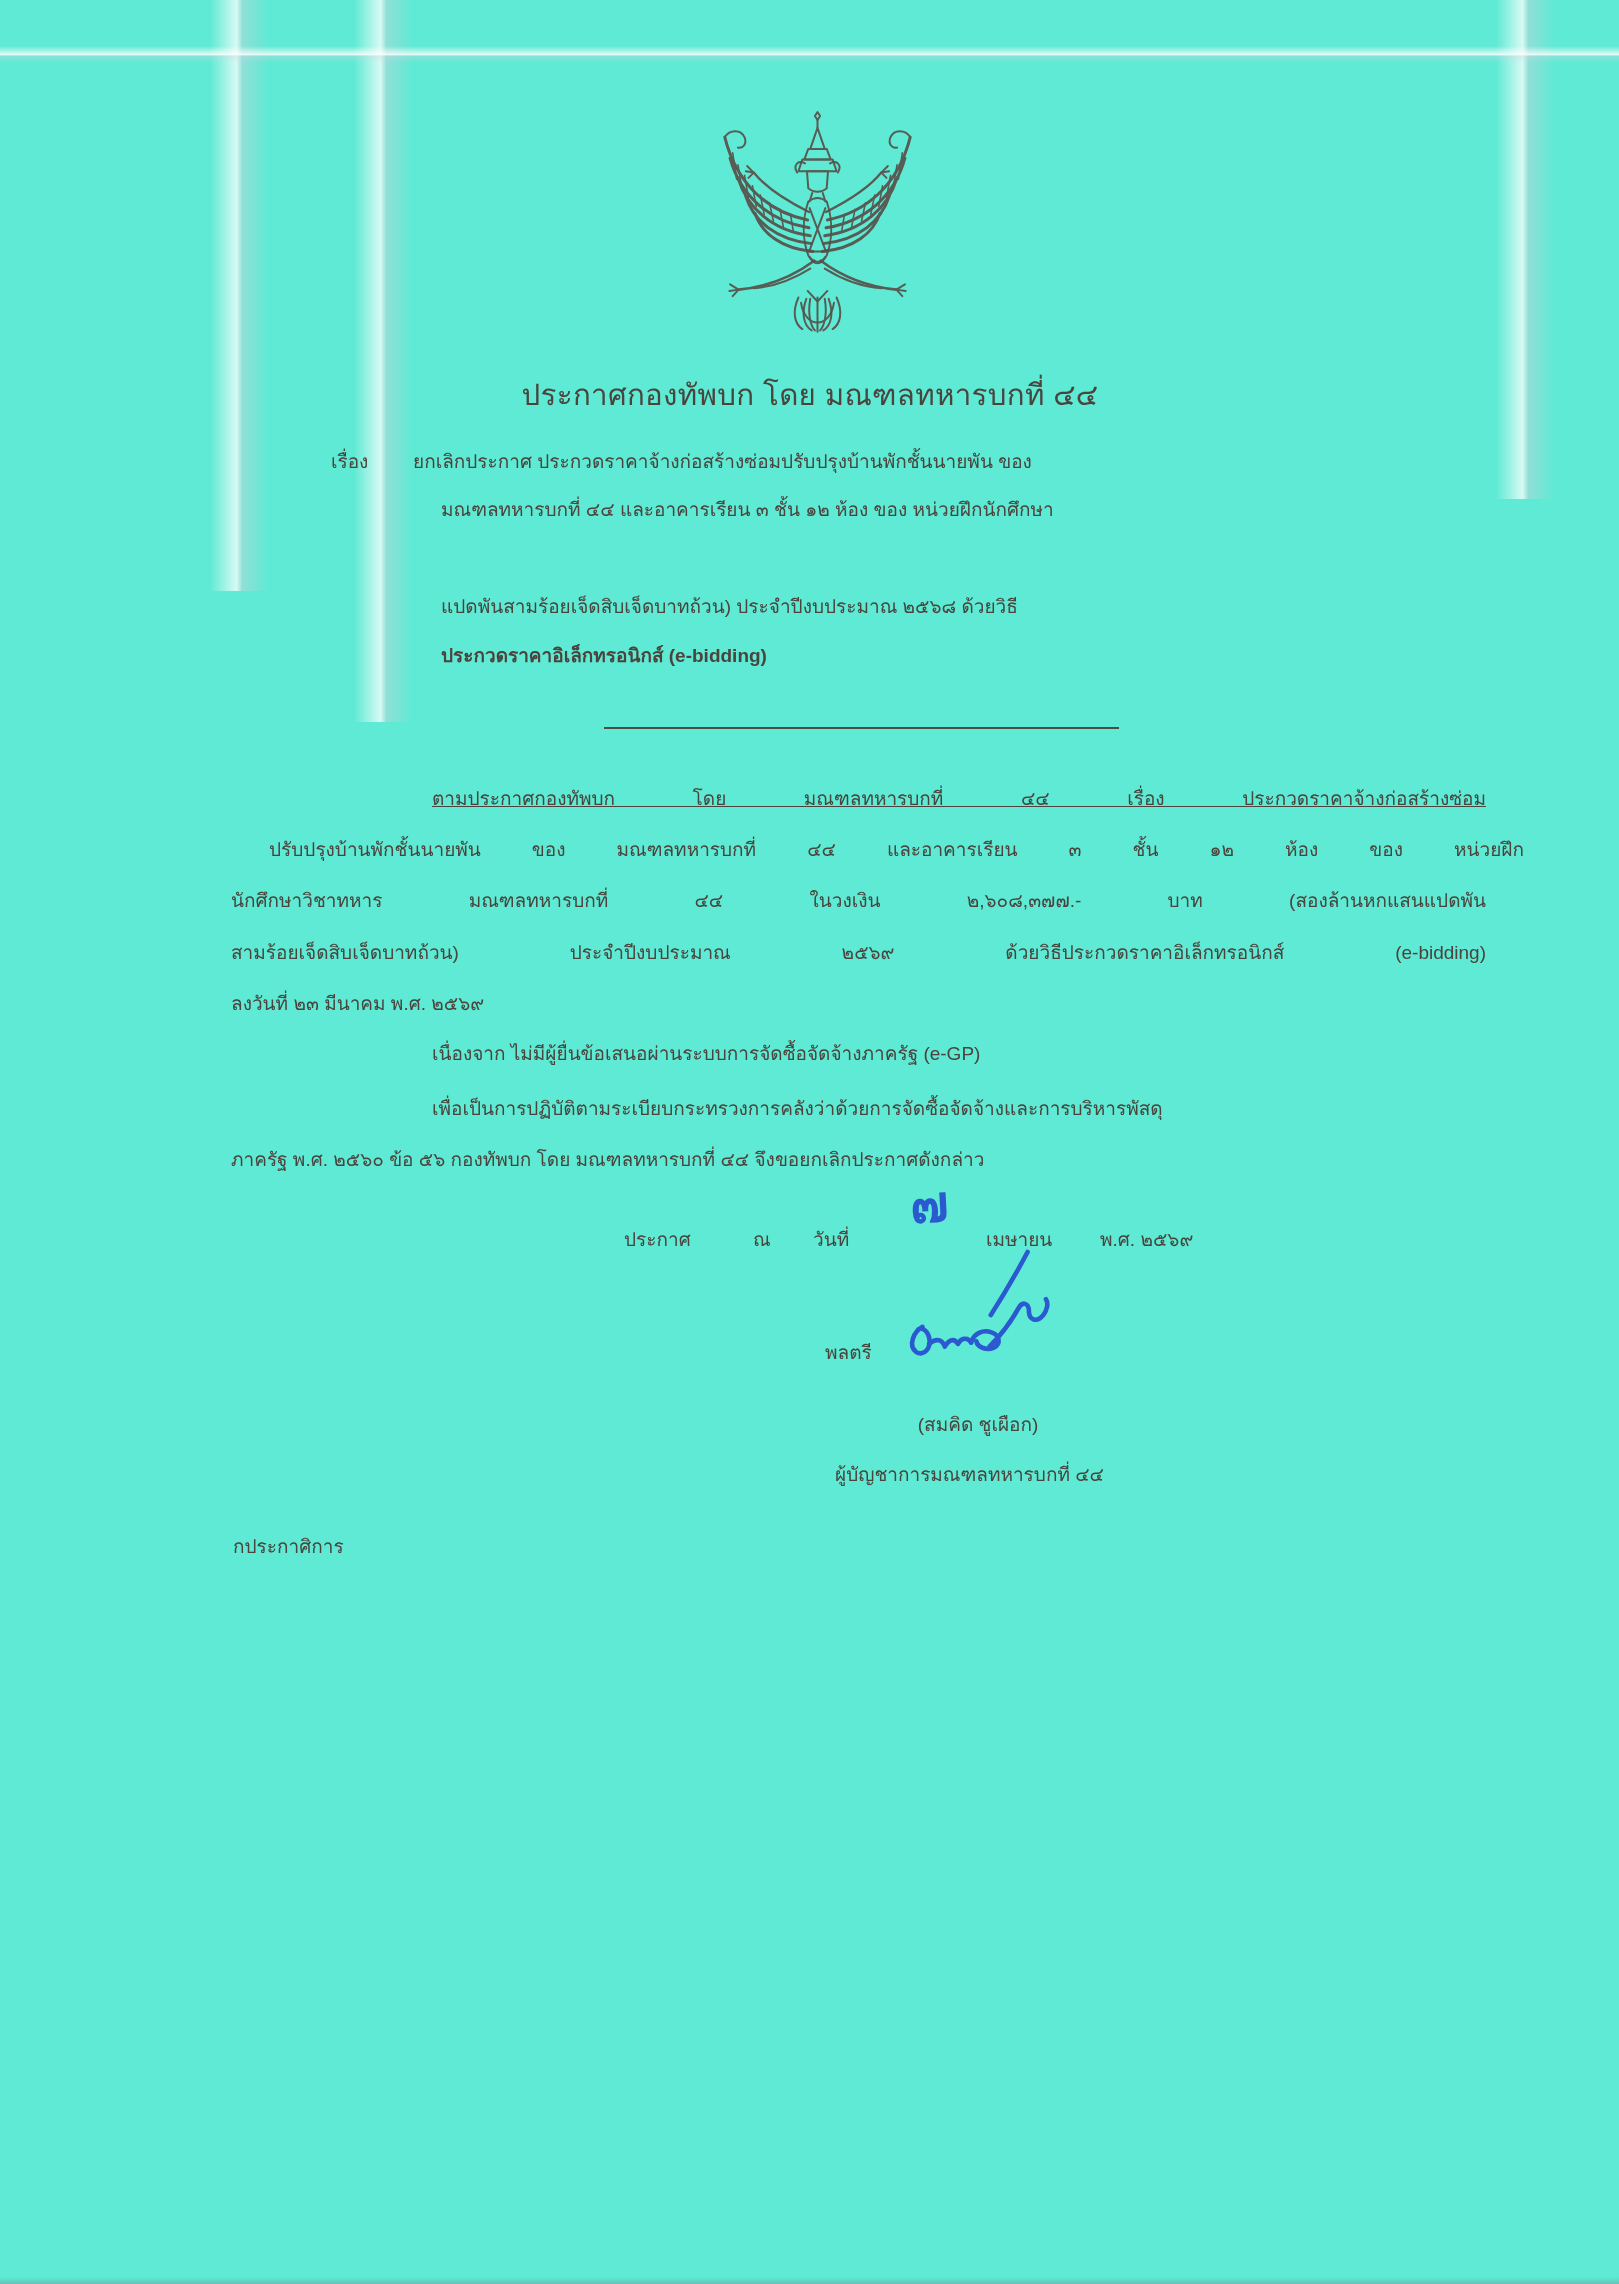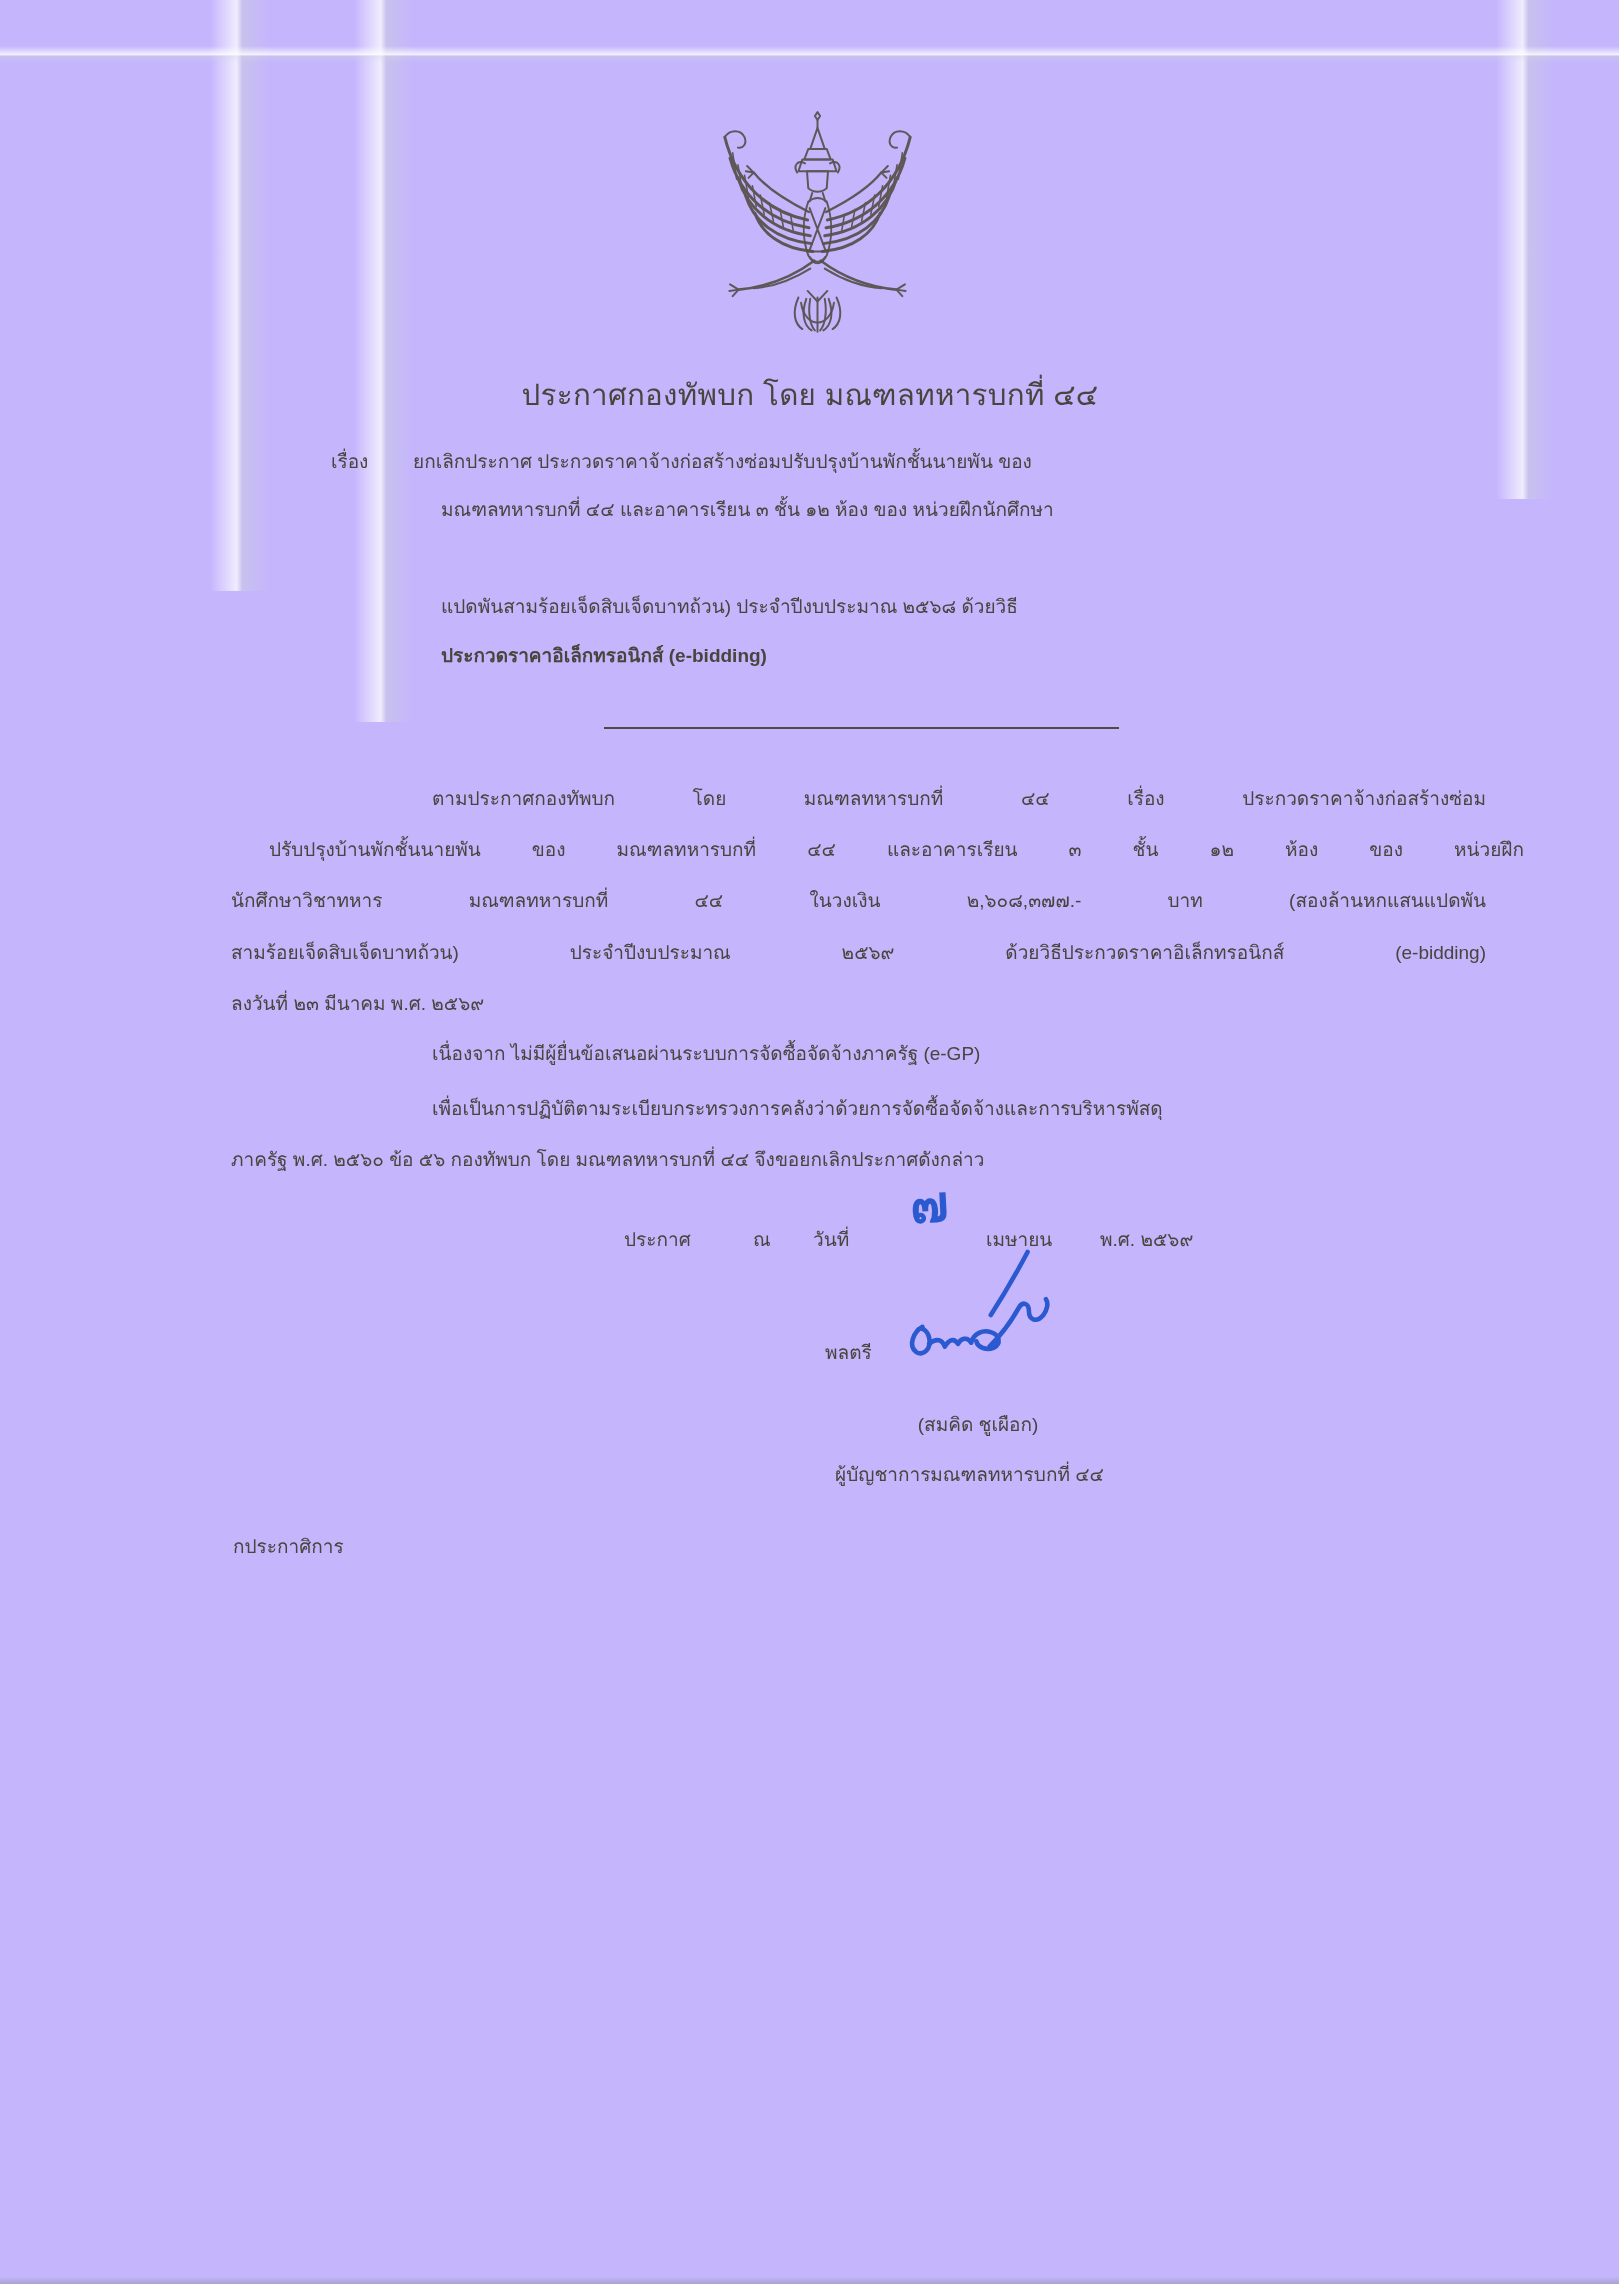--- a/index.html
+++ b/index.html
@@ -1,19 +1,19 @@
 <!DOCTYPE html>
 <html lang="th" style="font-size:10.5px"><head>
 <meta charset="utf-8">
 <style>
   html,body{margin:0;padding:0;background:#d8dadf;}
   .page{
     position:relative;
     width:1620px;height:2284px;
-    background:#c4b5fd;
+    background:#5eead4;
     font-family:"Liberation Sans","DejaVu Sans",sans-serif;
     color:#4a443d;
     overflow:hidden;
   }
   
   .crease-v{position:absolute;top:0;width:59px;height:591px;
     background:linear-gradient(90deg,rgba(255,255,255,0) 0%,rgba(255,255,255,.75) 45%,rgba(205,209,218,.45) 55%,rgba(255,255,255,0) 100%);
     pointer-events:none;}
   .crease-h{position:absolute;left:0;width:100%;height:17px;
     background:linear-gradient(180deg,rgba(255,255,255,0),rgba(255,255,255,.8) 50%,rgba(209,213,221,.35) 60%,rgba(255,255,255,0));
@@ -99,21 +99,21 @@
   <div class="txt title center" style="left:0;top:373px;width:1620px;">ประกาศกองทัพบก โดย มณฑลทหารบกที่ ๔๔</div>
 
   <div class="txt" style="left:331px;top:448px;">เรื่อง</div>
   <div class="txt" style="left:413px;top:448px;">ยกเลิกประกาศ ประกวดราคาจ้างก่อสร้างซ่อมปรับปรุงบ้านพักชั้นนายพัน ของ</div>
   <div class="txt" style="left:441px;top:496px;">มณฑลทหารบกที่ ๔๔ และอาคารเรียน ๓ ชั้น ๑๒ ห้อง ของ หน่วยฝึกนักศึกษา</div>
   <div class="txt" style="left:441px;top:593px;">แปดพันสามร้อยเจ็ดสิบเจ็ดบาทถ้วน) ประจำปีงบประมาณ ๒๕๖๘ ด้วยวิธี</div>
   <div class="txt" style="left:441px;top:642px;font-weight:bold;">ประกวดราคาอิเล็กทรอนิกส์ (e-bidding)</div>
 
   <div class="divider" style="left:604px;top:727px;width:515px;"></div>
 
-  <div class="txt fill" style="left:432px;top:785px;width:1054px;">ตามประกาศกองทัพบก โดย มณฑลทหารบกที่ ๔๔  เรื่อง ประกวดราคาจ้างก่อสร้างซ่อม</div>
+  <div class="txt fill" style="left:432px;top:785px;width:1054px;text-decoration:underline;">ตามประกาศกองทัพบก โดย มณฑลทหารบกที่ ๔๔  เรื่อง ประกวดราคาจ้างก่อสร้างซ่อม</div>
   <div class="txt fill" style="left:233px;top:836px;width:1255px;margin-left:36px;">ปรับปรุงบ้านพักชั้นนายพัน ของ มณฑลทหารบกที่ ๔๔ และอาคารเรียน ๓ ชั้น ๑๒ ห้อง ของ หน่วยฝึก</div>
   <div class="txt fill" style="left:231px;top:887px;width:1255px;">นักศึกษาวิชาทหาร มณฑลทหารบกที่ ๔๔ ในวงเงิน ๒,๖๐๘,๓๗๗.- บาท (สองล้านหกแสนแปดพัน</div>
   <div class="txt fill" style="left:231px;top:939px;width:1255px;">สามร้อยเจ็ดสิบเจ็ดบาทถ้วน) ประจำปีงบประมาณ ๒๕๖๙ ด้วยวิธีประกวดราคาอิเล็กทรอนิกส์ (e-bidding)</div>
   <div class="txt" style="left:231px;top:990px;">ลงวันที่ ๒๓ มีนาคม พ.ศ. ๒๕๖๙</div>
 
   <div class="txt" style="left:432px;top:1040px;">เนื่องจาก ไม่มีผู้ยื่นข้อเสนอผ่านระบบการจัดซื้อจัดจ้างภาครัฐ (e-GP)</div>
 
   <div class="txt fill" style="left:432px;top:1095px;width:1054px;">เพื่อเป็นการปฏิบัติตามระเบียบกระทรวงการคลังว่าด้วยการจัดซื้อจัดจ้างและการบริหารพัสดุ</div>
   <div class="txt" style="left:231px;top:1146px;">ภาครัฐ พ.ศ. ๒๕๖๐ ข้อ ๕๖ กองทัพบก โดย มณฑลทหารบกที่ ๔๔ จึงขอยกเลิกประกาศดังกล่าว</div>
 

